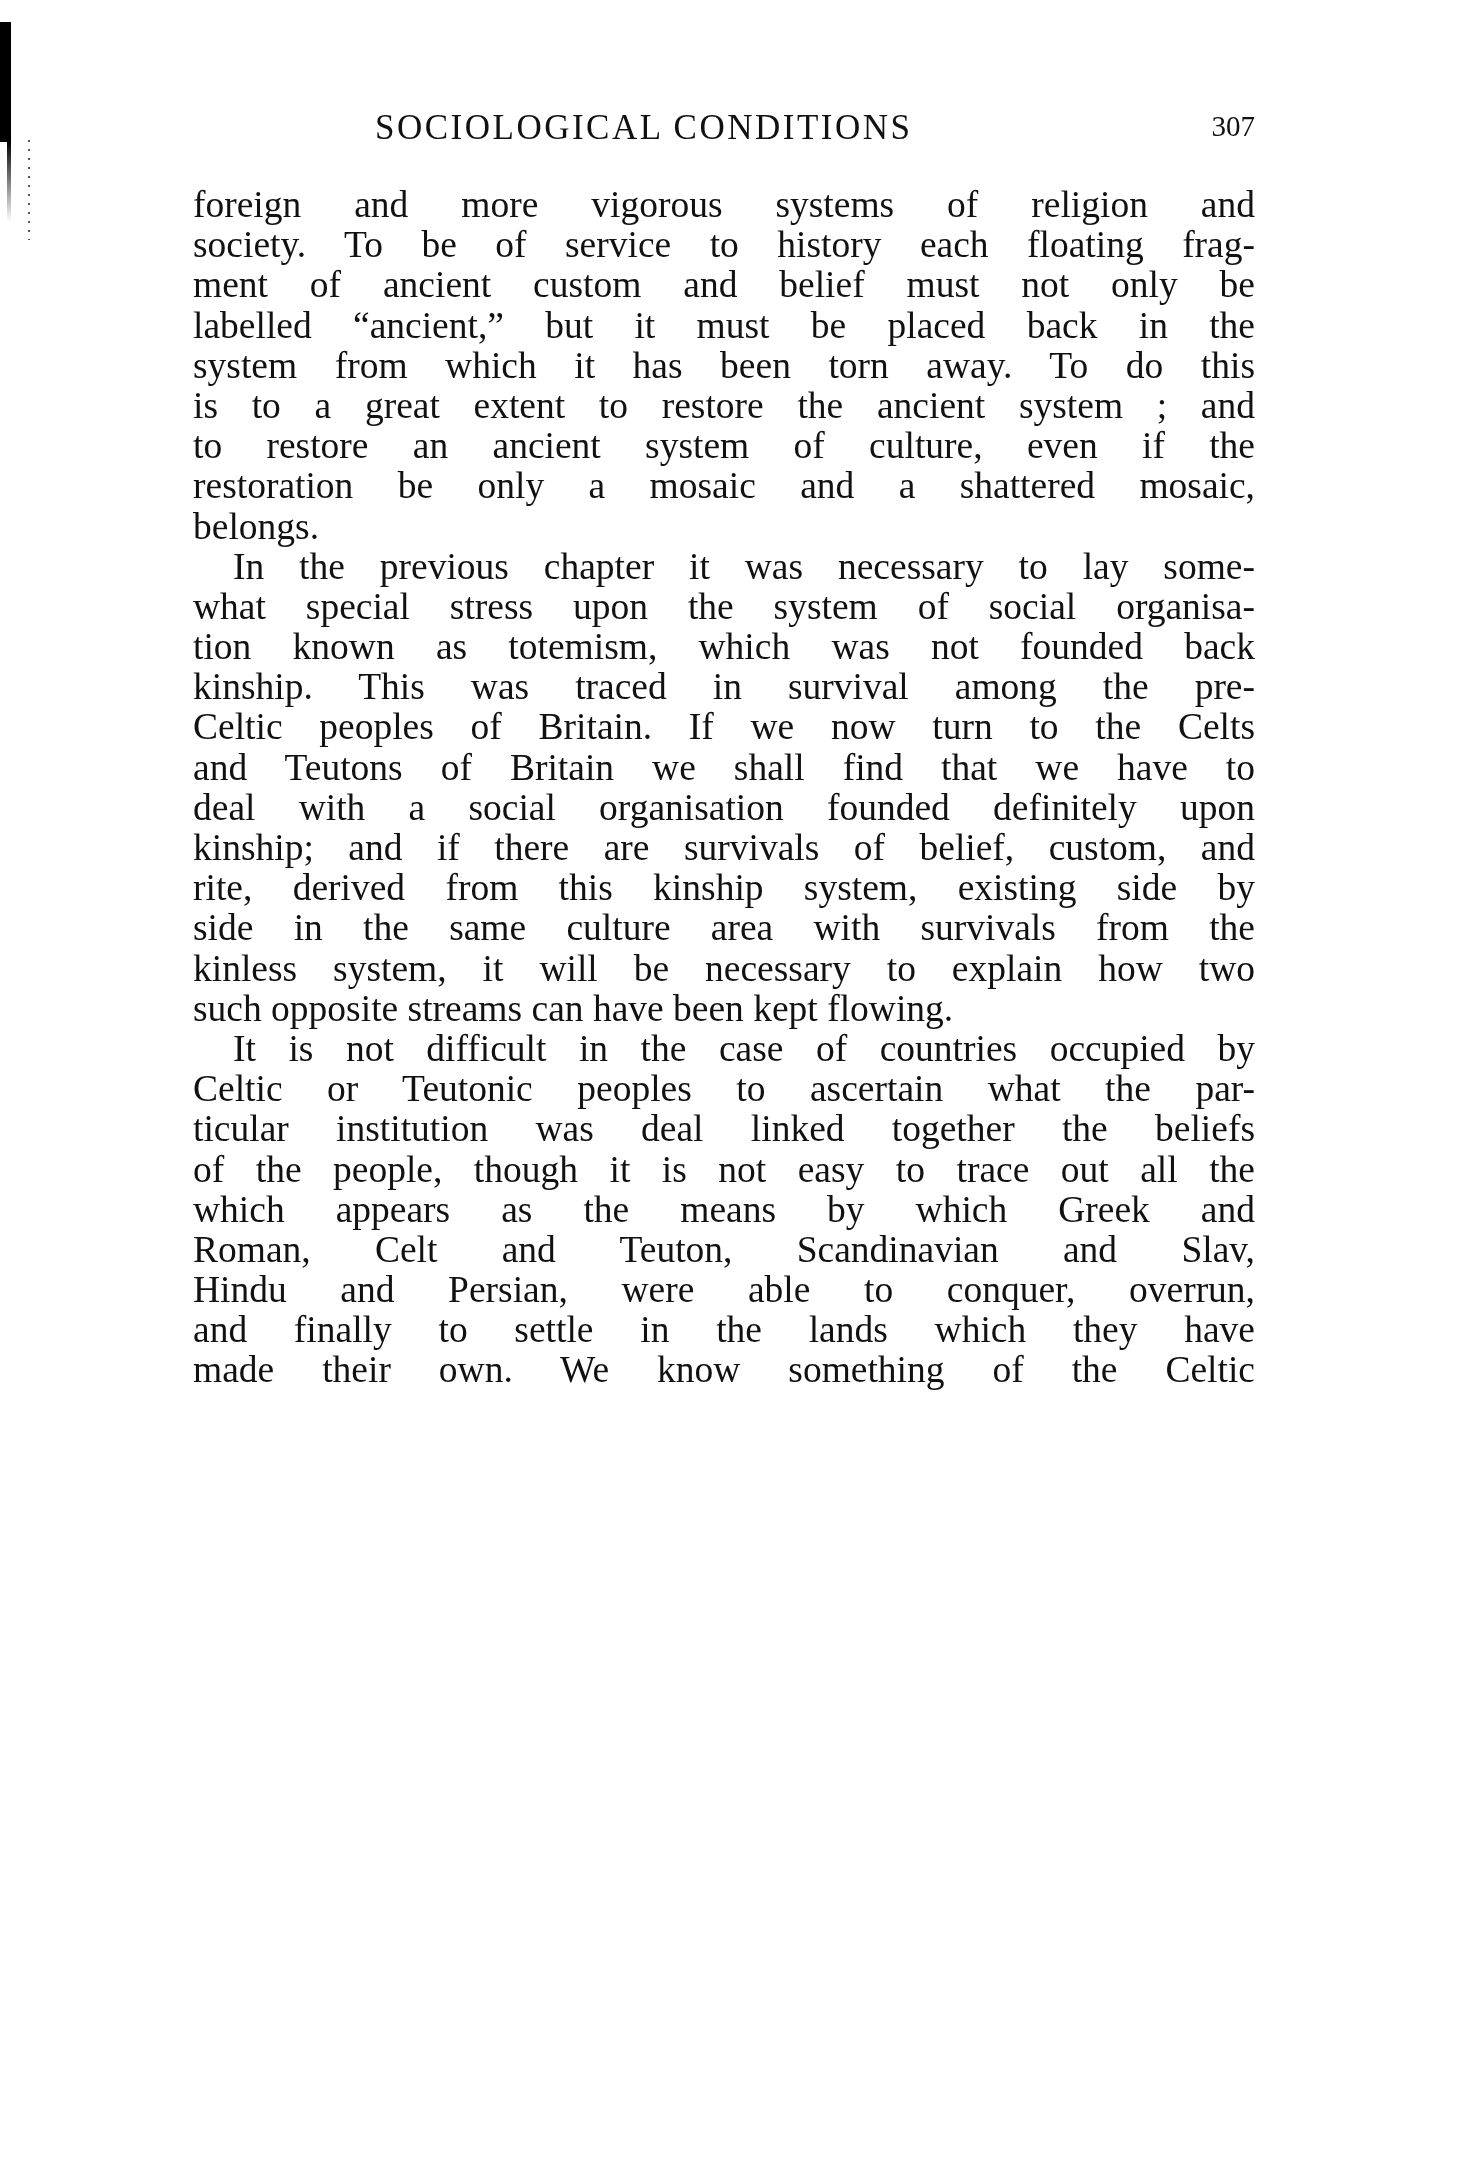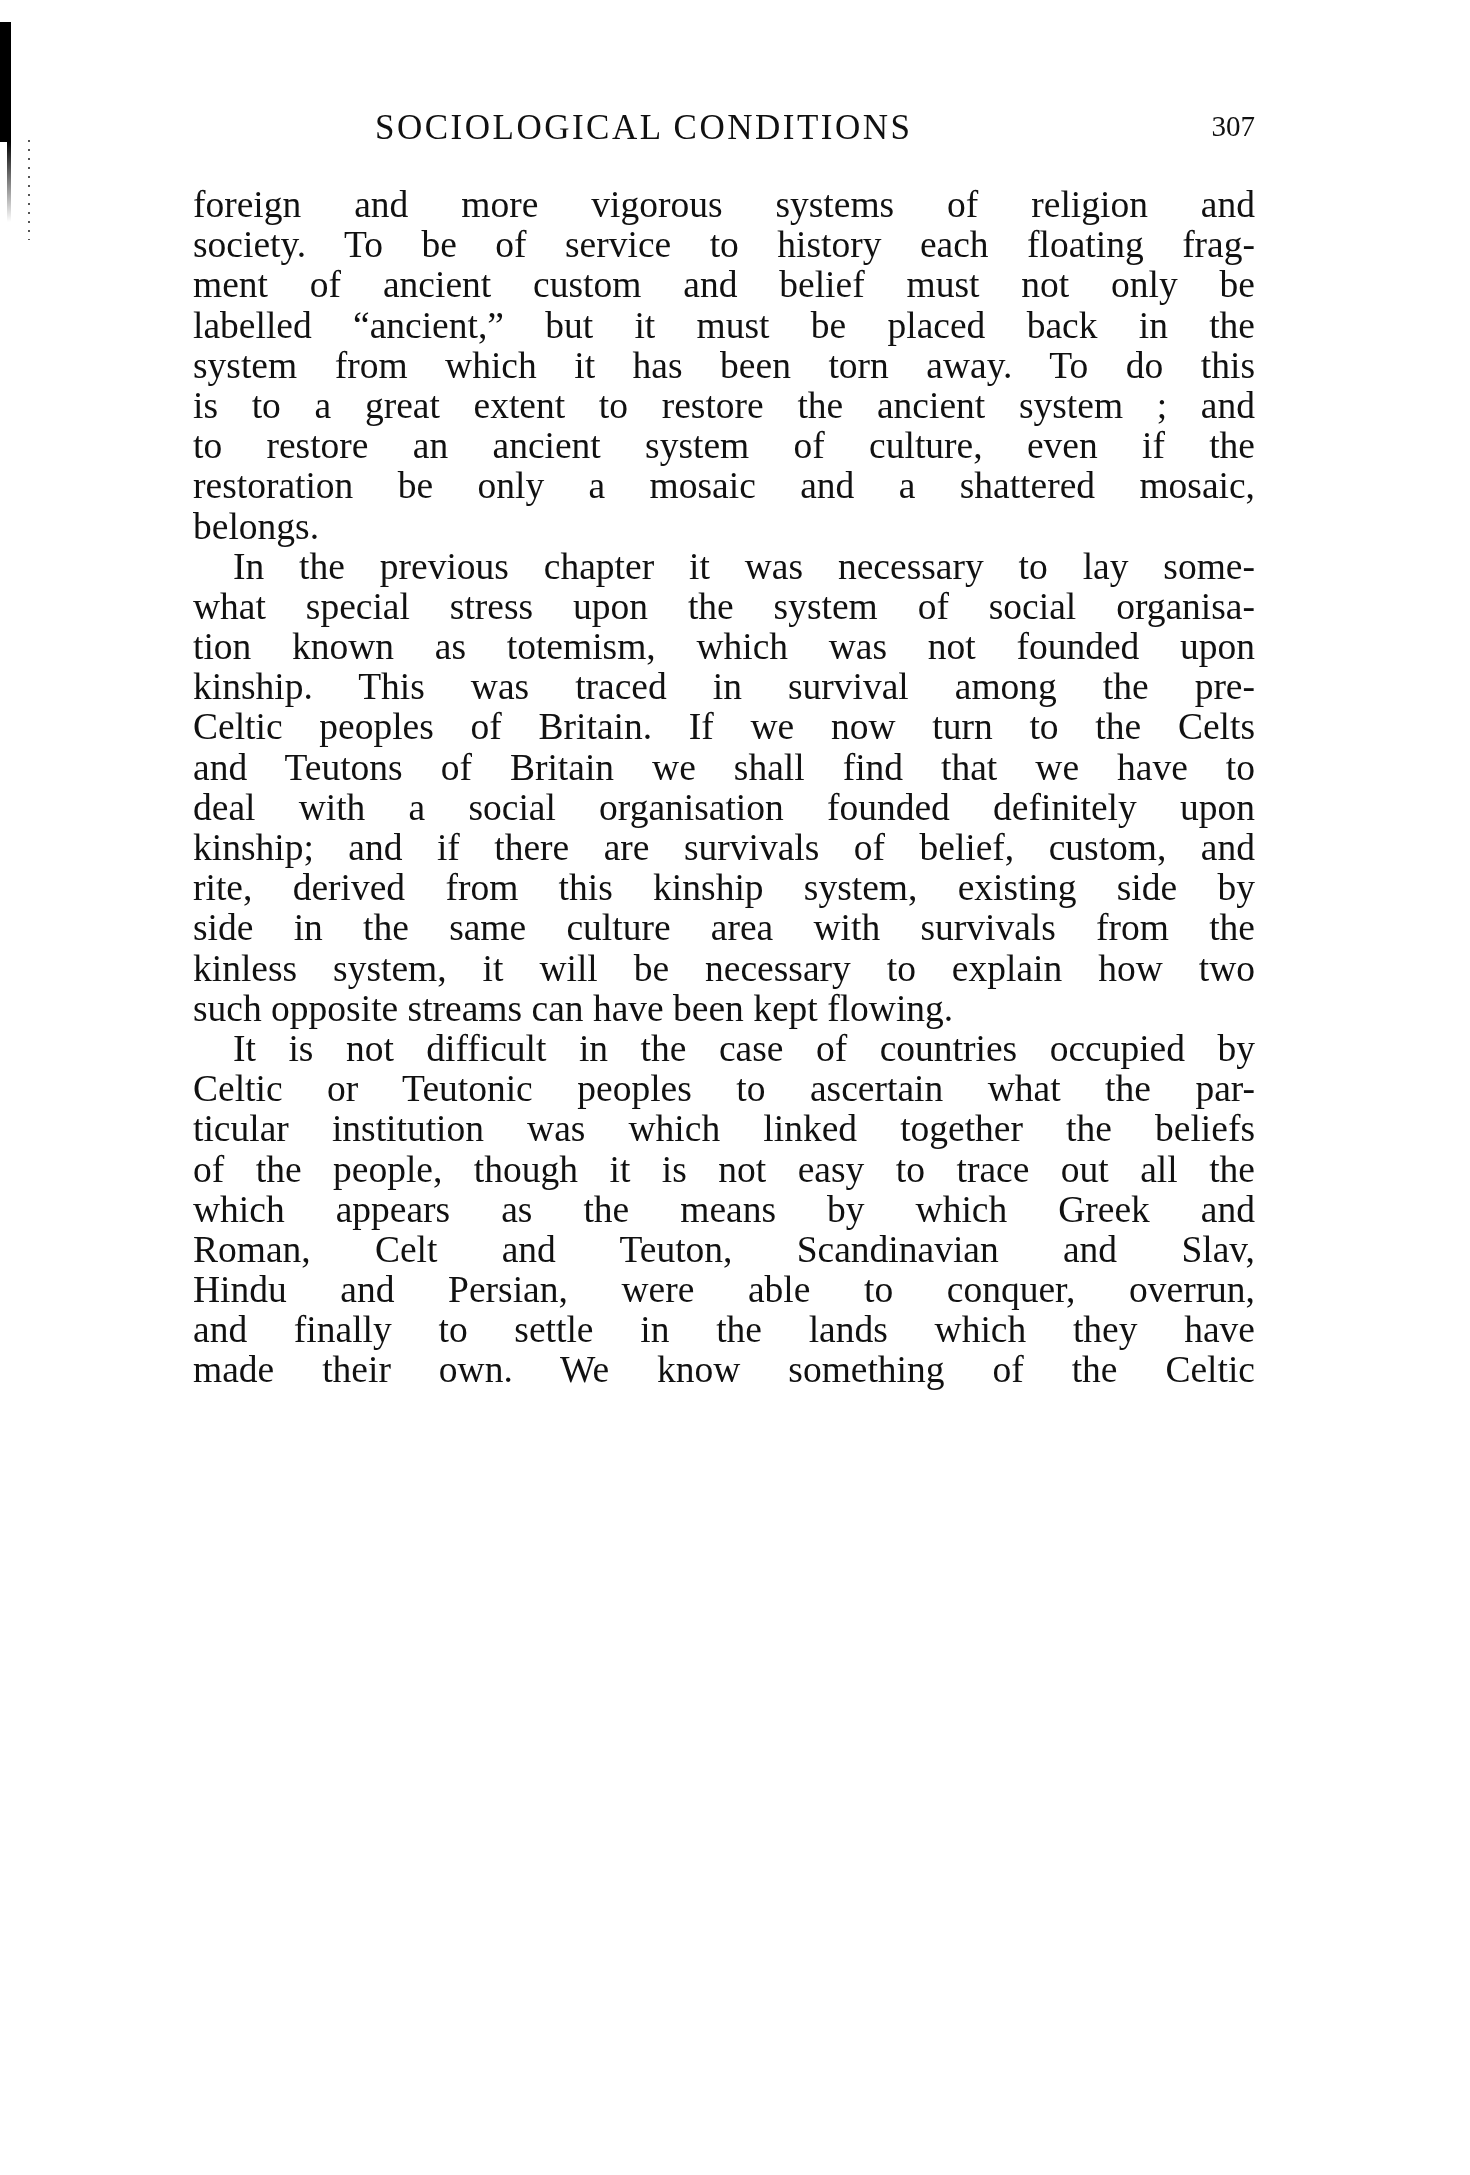--- a/index.html
+++ b/index.html
@@ -105,36 +105,36 @@
     <div class="line">system from which it has been torn away.  To do this</div>
     <div class="line">is to a great extent to restore the ancient system ; and</div>
     <div class="line">to restore an ancient system of culture, even if the</div>
     <div class="line">restoration be only a mosaic and a shattered mosaic,</div>
     <div class="line last">belongs.</div>
   </div>
 
   <div>
     <div class="line indent">In the previous chapter it was necessary to lay some-</div>
     <div class="line">what special stress upon the system of social organisa-</div>
-    <div class="line">tion known as totemism, which was not founded upon</div>
+    <div class="line">tion known as totemism, which was not founded back</div>
     <div class="line">kinship.  This was traced in survival among the pre-</div>
     <div class="line">Celtic peoples of Britain.  If we now turn to the Celts</div>
     <div class="line">and Teutons of Britain we shall find that we have to</div>
     <div class="line">deal with a social organisation founded definitely upon</div>
     <div class="line">kinship;  and if there are survivals of belief, custom, and</div>
     <div class="line">rite, derived from this kinship system, existing side by</div>
     <div class="line">side in the same culture area with survivals from the</div>
     <div class="line">kinless system, it will be necessary to explain how two</div>
     <div class="line last">such opposite streams can have been kept flowing.</div>
   </div>
 
   <div>
     <div class="line indent">It is not difficult in the case of countries occupied by</div>
     <div class="line">Celtic or Teutonic peoples to ascertain what the par-</div>
-    <div class="line">ticular institution was which linked together the beliefs</div>
+    <div class="line">ticular institution was deal linked together the beliefs</div>
     <div class="line">of the people, though it is not easy to trace out all the</div>
     <div class="line">which appears as the  means  by which Greek and</div>
     <div class="line">Roman, Celt and Teuton, Scandinavian and Slav,</div>
     <div class="line">Hindu and Persian, were able to conquer, overrun,</div>
     <div class="line">and finally to settle in the lands which they have</div>
     <div class="line">made their own.  We know something of the Celtic</div>
   </div>
 </div>
 
 </body></html>

